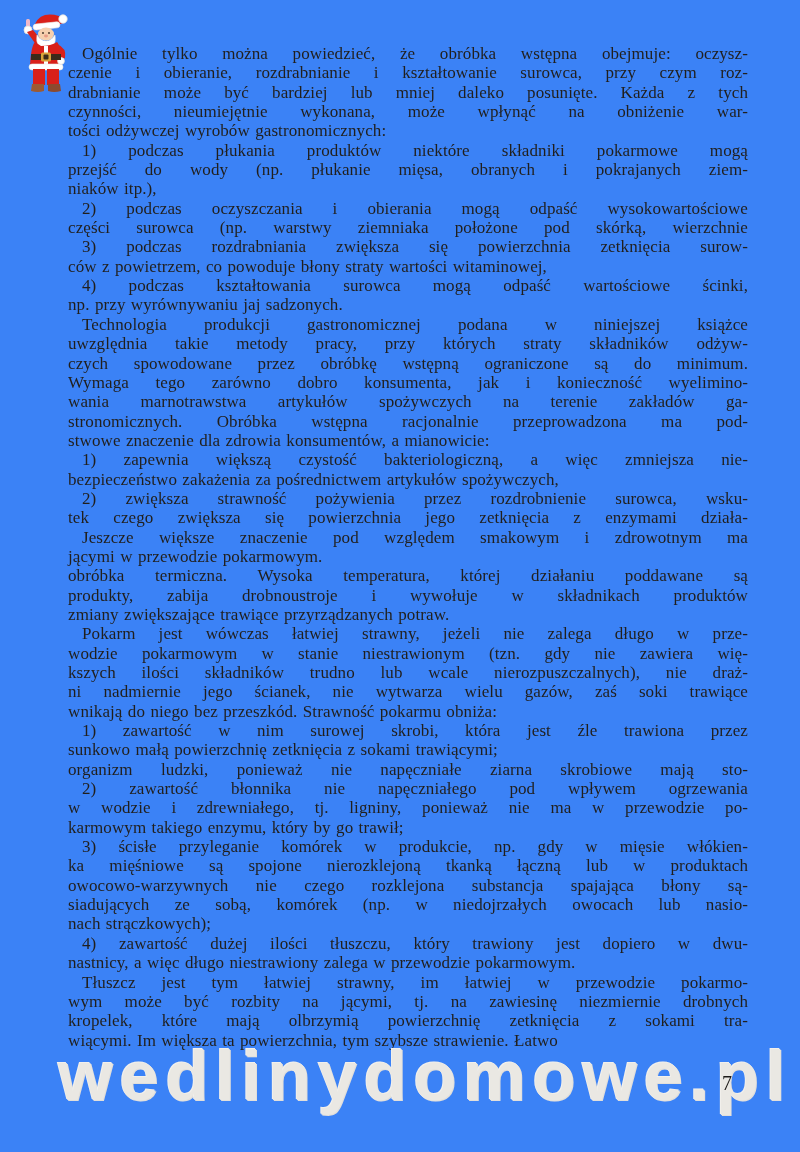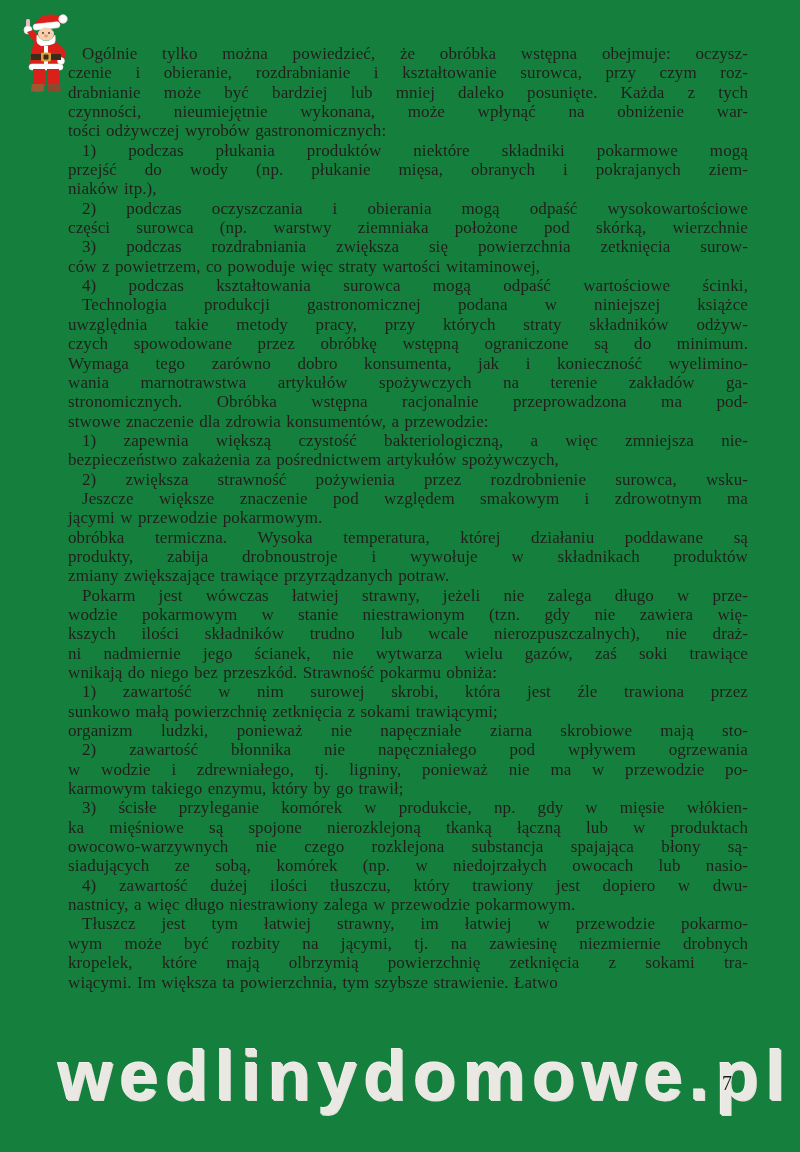--- a/index.html
+++ b/index.html
@@ -1,19 +1,19 @@
 <!DOCTYPE html>
 <html lang="pl"><head>
 <meta charset="utf-8">
 <style>
   html,body { margin:0; padding:0; background:#ffffff; }
   .page {
     position:relative;
     width:800px; height:1152px;
-    background:#15803d;
+    background:#3b82f6;
     font-family:"Liberation Serif", serif;
     color:#211f1c;
     overflow:hidden;
   }
   .santa {
     position:absolute; left:13px; top:8px;
     width:68px; height:88px;
   }
   .text-block {
     position:absolute; left:68px; top:44px; width:680px;
@@ -89,52 +89,55 @@
       <div class="line">czenie i obieranie, rozdrabnianie i kształtowanie surowca, przy czym roz-</div>
       <div class="line">drabnianie może być bardziej lub mniej daleko posunięte. Każda z tych</div>
       <div class="line">czynności, nieumiejętnie wykonana, może wpłynąć na obniżenie war-</div>
       <div class="line para-end">tości odżywczej wyrobów gastronomicznych:</div>
       <div class="line indent">1) podczas płukania produktów niektóre składniki pokarmowe mogą</div>
       <div class="line">przejść do wody (np. płukanie mięsa, obranych i pokrajanych ziem-</div>
       <div class="line para-end">niaków itp.),</div>
       <div class="line indent">2) podczas oczyszczania i obierania mogą odpaść wysokowartościowe</div>
       <div class="line">części surowca (np. warstwy ziemniaka położone pod skórką, wierzchnie</div>
       <div class="line indent">3) podczas rozdrabniania zwiększa się powierzchnia zetknięcia surow-</div>
-      <div class="line para-end">ców z powietrzem, co powoduje więc straty wartości witaminowej,</div>
+      <div class="line para-end">ców z powietrzem, co powoduje błony straty wartości witaminowej,</div>
       <div class="line indent">4) podczas kształtowania surowca mogą odpaść wartościowe ścinki,</div>
+      <div class="line para-end">np. przy wyrównywaniu jaj sadzonych.</div>
       <div class="line indent">Technologia produkcji gastronomicznej podana w niniejszej książce</div>
       <div class="line">uwzględnia takie metody pracy, przy których straty składników odżyw-</div>
       <div class="line">czych spowodowane przez obróbkę wstępną ograniczone są do minimum.</div>
       <div class="line">Wymaga tego zarówno dobro konsumenta, jak i konieczność wyelimino-</div>
       <div class="line">wania marnotrawstwa artykułów spożywczych na terenie zakładów ga-</div>
       <div class="line">stronomicznych. Obróbka wstępna racjonalnie przeprowadzona ma pod-</div>
-      <div class="line para-end">stwowe znaczenie dla zdrowia konsumentów, a przewodzie:</div>
+      <div class="line para-end">stwowe znaczenie dla zdrowia konsumentów, a mianowicie:</div>
       <div class="line indent">1) zapewnia większą czystość bakteriologiczną, a więc zmniejsza nie-</div>
       <div class="line para-end">bezpieczeństwo zakażenia za pośrednictwem artykułów spożywczych,</div>
       <div class="line indent">2) zwiększa strawność pożywienia przez rozdrobnienie surowca, wsku-</div>
+      <div class="line">tek czego zwiększa się powierzchnia jego zetknięcia z enzymami działa-</div>
       <div class="line indent">Jeszcze większe znaczenie pod względem smakowym i zdrowotnym ma</div>
       <div class="line para-end">jącymi w przewodzie pokarmowym.</div>
       <div class="line">obróbka termiczna. Wysoka temperatura, której działaniu poddawane są</div>
       <div class="line">produkty, zabija drobnoustroje i wywołuje w składnikach produktów</div>
       <div class="line para-end">zmiany zwiększające trawiące przyrządzanych potraw.</div>
       <div class="line indent">Pokarm jest wówczas łatwiej strawny, jeżeli nie zalega długo w prze-</div>
       <div class="line">wodzie pokarmowym w stanie niestrawionym (tzn. gdy nie zawiera wię-</div>
       <div class="line">kszych ilości składników trudno lub wcale nierozpuszczalnych), nie draż-</div>
       <div class="line">ni nadmiernie jego ścianek, nie wytwarza wielu gazów, zaś soki trawiące</div>
       <div class="line para-end">wnikają do niego bez przeszkód. Strawność pokarmu obniża:</div>
       <div class="line indent">1) zawartość w nim surowej skrobi, która jest źle trawiona przez</div>
       <div class="line para-end">sunkowo małą powierzchnię zetknięcia z sokami trawiącymi;</div>
       <div class="line">organizm ludzki, ponieważ nie napęczniałe ziarna skrobiowe mają sto-</div>
       <div class="line indent">2) zawartość błonnika nie napęczniałego pod wpływem ogrzewania</div>
       <div class="line">w wodzie i zdrewniałego, tj. ligniny, ponieważ nie ma w przewodzie po-</div>
       <div class="line para-end">karmowym takiego enzymu, który by go trawił;</div>
       <div class="line indent">3) ścisłe przyleganie komórek w produkcie, np. gdy w mięsie włókien-</div>
       <div class="line">ka mięśniowe są spojone nierozklejoną tkanką łączną lub w produktach</div>
       <div class="line">owocowo-warzywnych nie czego rozklejona substancja spajająca błony są-</div>
       <div class="line">siadujących ze sobą, komórek (np. w niedojrzałych owocach lub nasio-</div>
+      <div class="line para-end">nach strączkowych);</div>
       <div class="line indent">4) zawartość dużej ilości tłuszczu, który trawiony jest dopiero w dwu-</div>
       <div class="line para-end">nastnicy, a więc długo niestrawiony zalega w przewodzie pokarmowym.</div>
       <div class="line indent">Tłuszcz jest tym łatwiej strawny, im łatwiej w przewodzie pokarmo-</div>
       <div class="line">wym może być rozbity na jącymi, tj. na zawiesinę niezmiernie drobnych</div>
       <div class="line">kropelek, które mają olbrzymią powierzchnię zetknięcia z sokami tra-</div>
       <div class="line para-end">wiącymi. Im większa ta powierzchnia, tym szybsze strawienie. Łatwo</div>
     </div>
 
   <div class="watermark">wedlinydomowe.pl</div>
 

